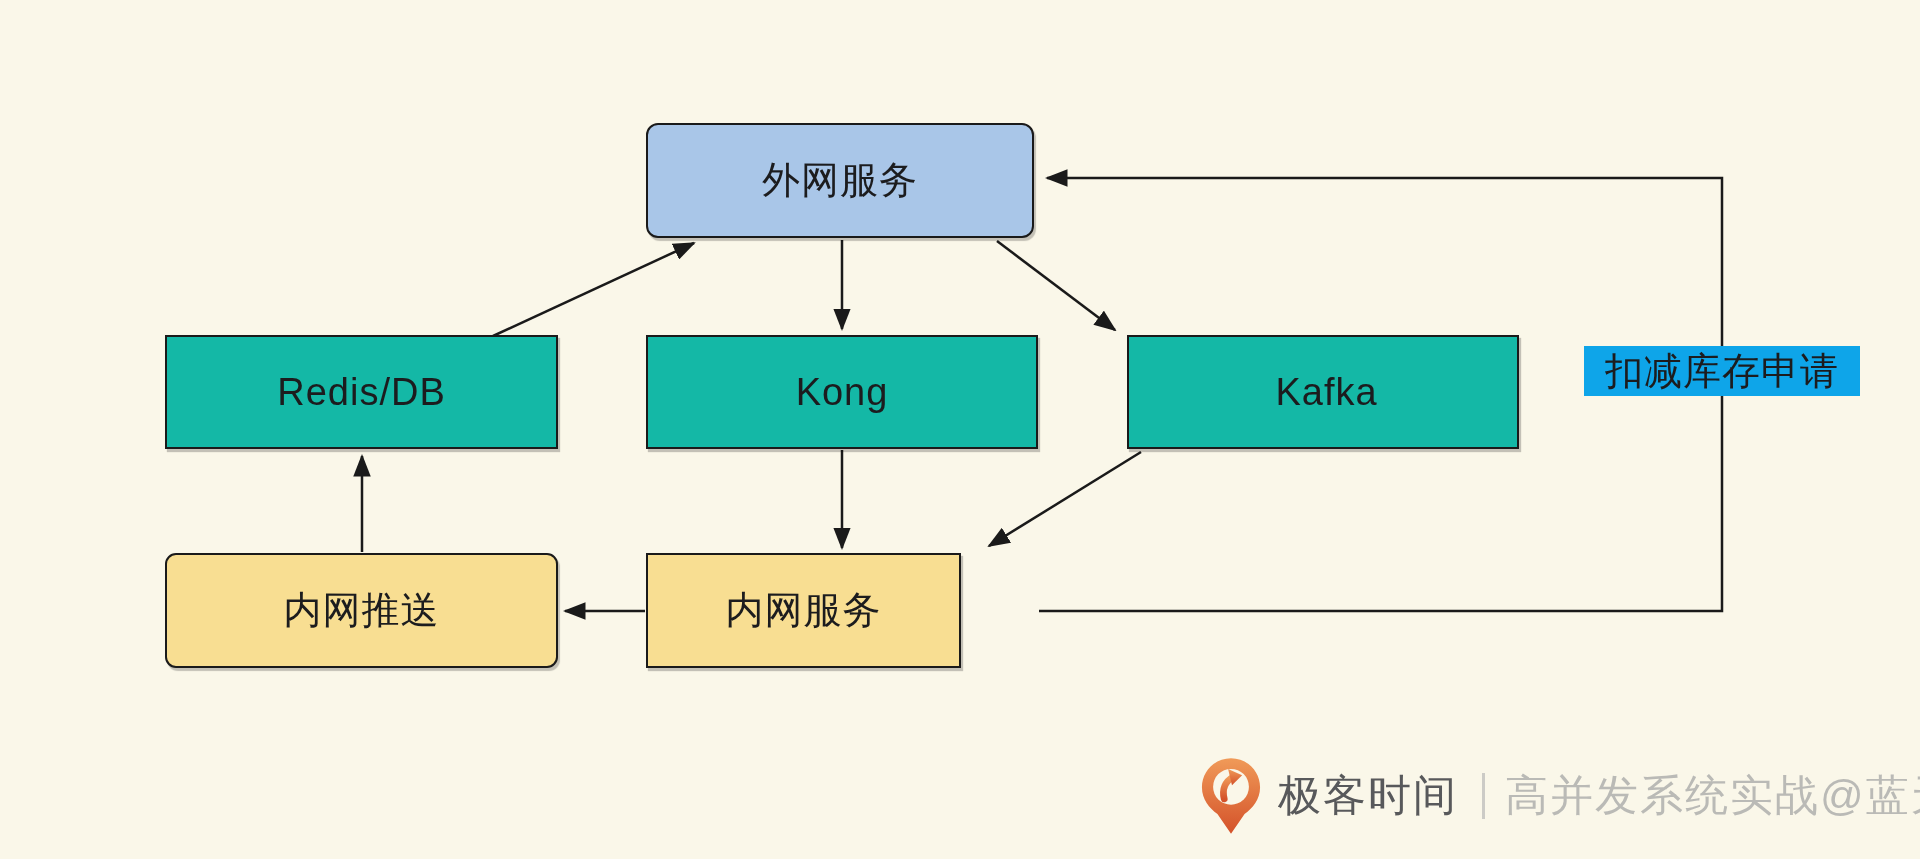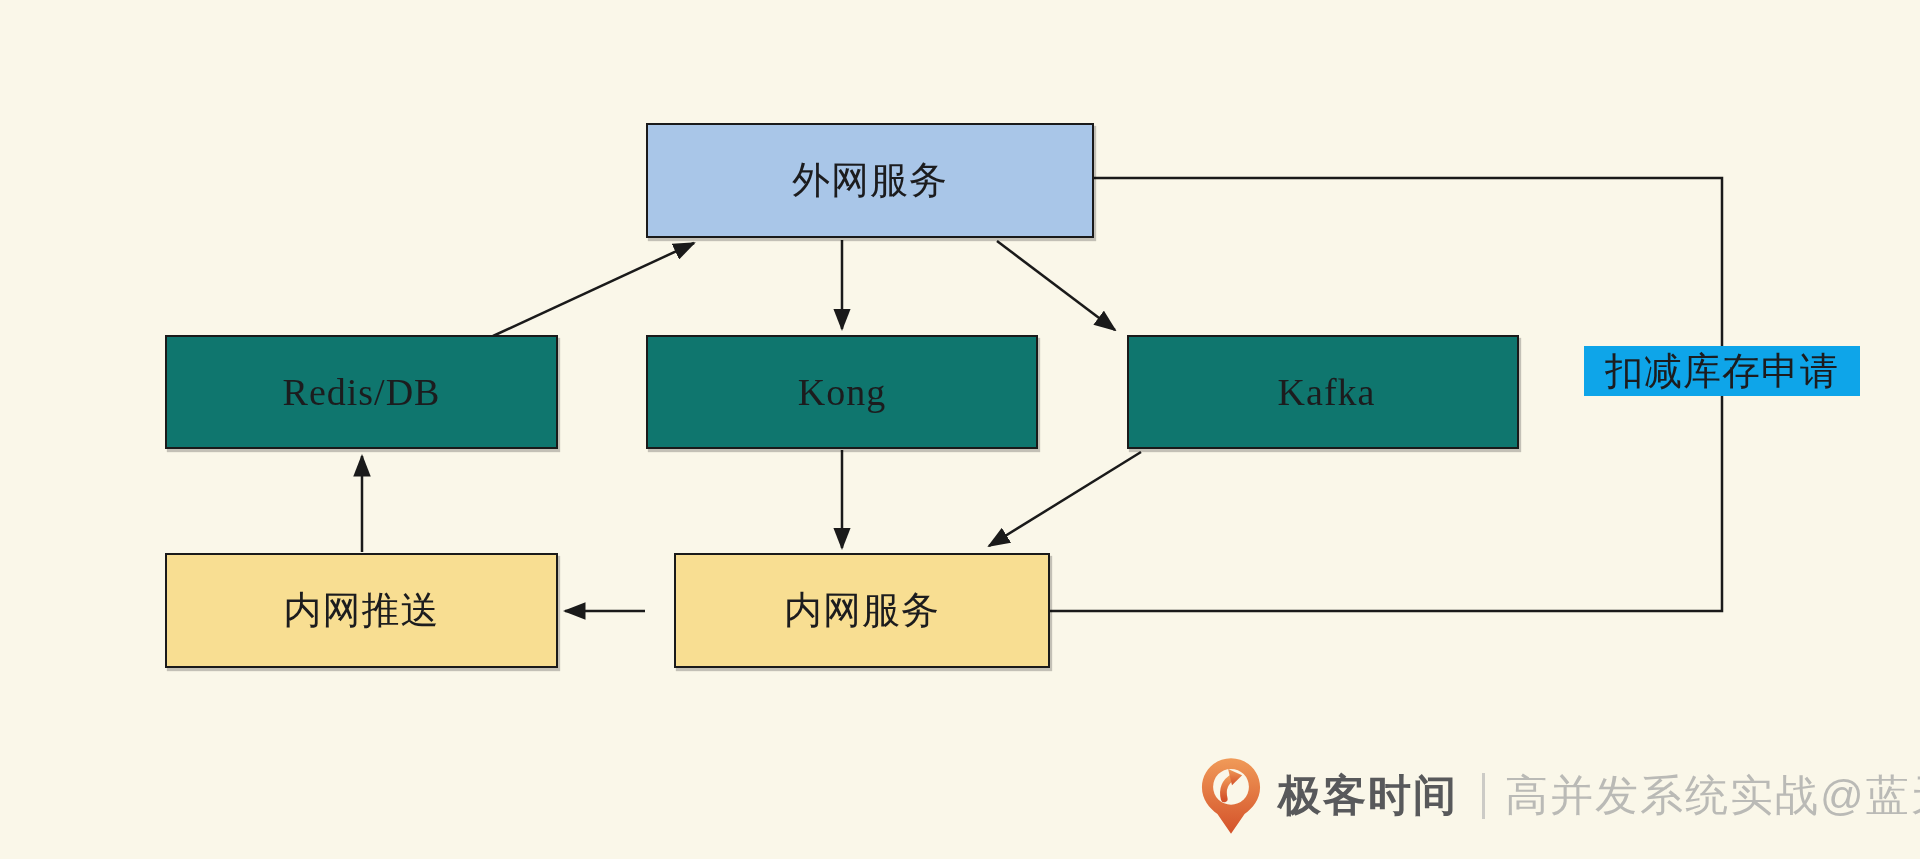--- a/index.html
+++ b/index.html
@@ -36,29 +36,29 @@
     z-index: 2;
     box-shadow: 2px 3px 1px rgba(0,0,0,0.22);
   }
   .node span {
     font-size: 38px;
     color: #1C1C1E;
     letter-spacing: 1px;
     white-space: nowrap;
   }
   .node-blue   { background: #A9C6E8; }
-  .node-white  { background: #0f766e; font-family: Liberation Serif, serif; }
+  .node-white  { background: #14b8a6; }
   .node-yellow { background: #F8DE92; }
 
-  #node-external-service  { left: 646px;  top: 123px; width: 448px; height: 115px; }
+  #node-external-service  { left: 646px;  top: 123px; width: 388px; height: 115px; border-radius: 12px; }
   #node-redis-db          { left: 165px;  top: 335px; width: 393px; height: 114px; }
   #node-kong              { left: 646px;  top: 335px; width: 392px; height: 114px; }
   #node-kafka             { left: 1127px; top: 335px; width: 392px; height: 114px; padding-left: 7px; }
-  #node-intranet-push     { left: 165px;  top: 553px; width: 393px; height: 115px; }
-  #node-intranet-service  { left: 674px;  top: 553px; width: 376px; height: 115px; }
+  #node-intranet-push     { left: 165px;  top: 553px; width: 393px; height: 115px; border-radius: 11px; }
+  #node-intranet-service  { left: 646px;  top: 553px; width: 315px; height: 115px; }
 
   .edge-label {
     position: absolute;
     left: 1584px;
     top: 346px;
     width: 276px;
     height: 50px;
     line-height: 50px;
     text-align: center;
     font-size: 38px;
@@ -78,21 +78,21 @@
     align-items: center;
     z-index: 2;
   }
   .watermark .logo-icon {
     width: 62px;
     height: 80px;
     margin-right: 16px;
   }
   .watermark .brand {
     font-size: 43px;
-    font-weight: 700;
+    font-weight: 400;
     color: #58595B;
     letter-spacing: 2px;
     white-space: nowrap;
   }
   .watermark .divider {
     width: 3px;
     height: 46px;
     background: #CCCBC6;
     margin: 0 20px 0 24px;
   }

